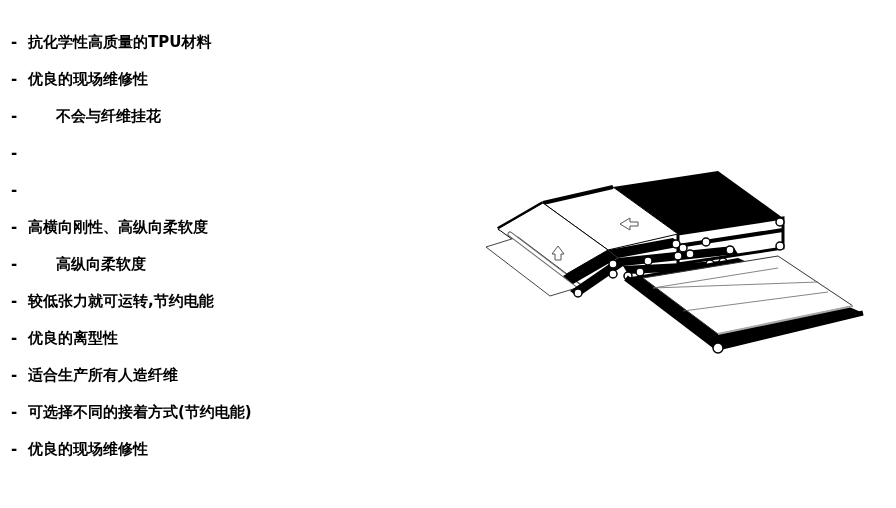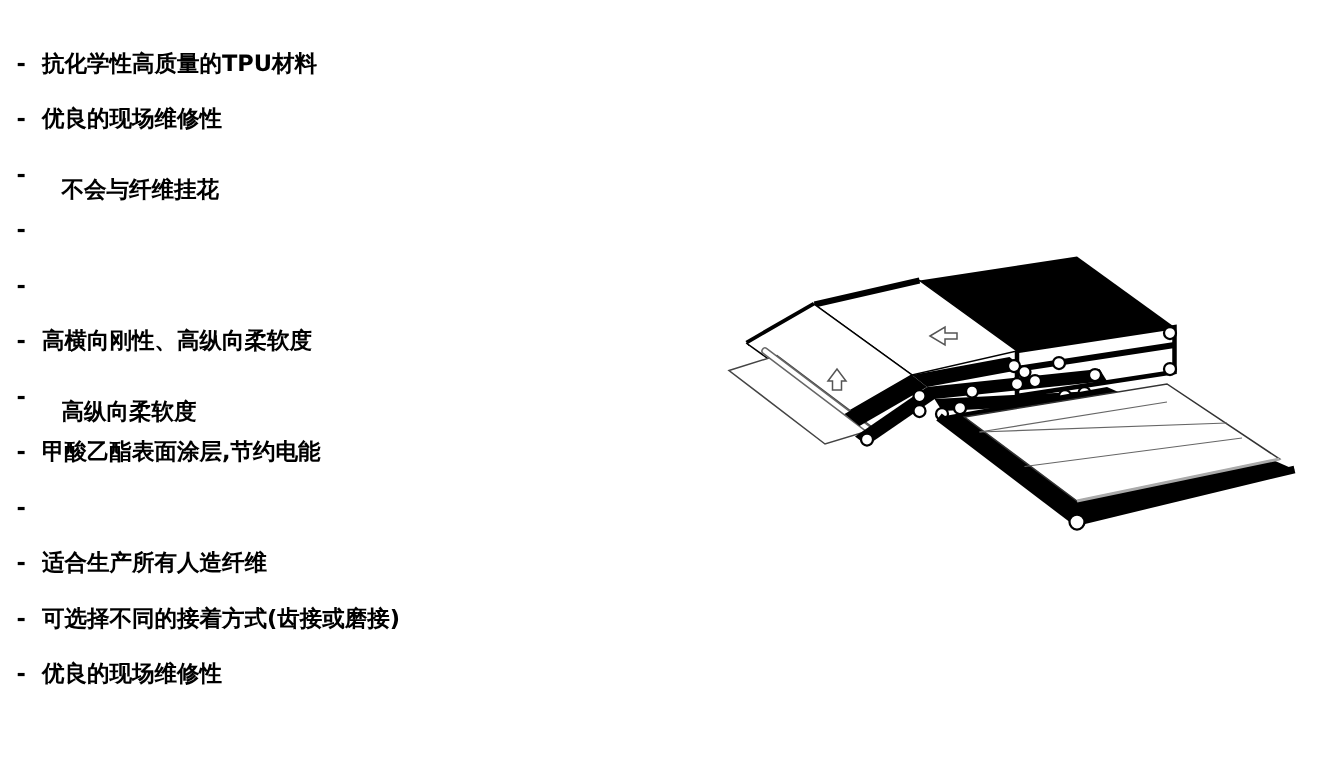--- a/index.html
+++ b/index.html
@@ -7,21 +7,21 @@
     width: 896px; height: 508px; background: #ffffff; position: relative; overflow: hidden;
     font-family: "DejaVu Sans", sans-serif;
   }
   .list { position: absolute; left: 0; top: 0; }
   .item {
     position: absolute; left: 0; height: 24px; width: 460px;
     font-size: 15px; font-weight: bold; color: #000; line-height: 24px; white-space: nowrap;
   }
   .dash { position: absolute; left: 11px; }
   .txt { position: absolute; left: 28px; }
-  .txt.indent { left: 41px; margin-top: 10px; }
+  .txt.indent { left: 56px; }
   .figure { position: absolute; left: 478px; top: 166px; width: 388px; height: 190px; }
 </style>
 </head>
 <body>
 
 <div class="list">
   <div class="item" style="top:30px">
       <span class="dash">-</span>
       <span class="txt">抗化学性高质量的TPU材料</span>
     </div>
@@ -42,32 +42,33 @@
   <div class="item" style="top:215px">
       <span class="dash">-</span>
       <span class="txt">高横向刚性、高纵向柔软度</span>
     </div>
   <div class="item" style="top:252px">
       <span class="dash">-</span>
       <span class="txt indent">高纵向柔软度</span>
     </div>
   <div class="item" style="top:289px">
       <span class="dash">-</span>
-      <span class="txt">甲酸乙酯表面涂层,节约电能</span>
+      <span class="txt">较低张力就可运转,节约电能</span>
     </div>
   <div class="item" style="top:326px">
       <span class="dash">-</span>
+      <span class="txt">优良的离型性</span>
     </div>
   <div class="item" style="top:363px">
       <span class="dash">-</span>
       <span class="txt">适合生产所有人造纤维</span>
     </div>
   <div class="item" style="top:400px">
       <span class="dash">-</span>
-      <span class="txt">可选择不同的接着方式(齿接或磨接)</span>
+      <span class="txt">可选择不同的接着方式(节约电能)</span>
     </div>
   <div class="item" style="top:437px">
       <span class="dash">-</span>
       <span class="txt">优良的现场维修性</span>
     </div>
 </div>
 
 <div class="figure">
   <svg width="388" height="190" viewBox="0 0 388 190">
 

